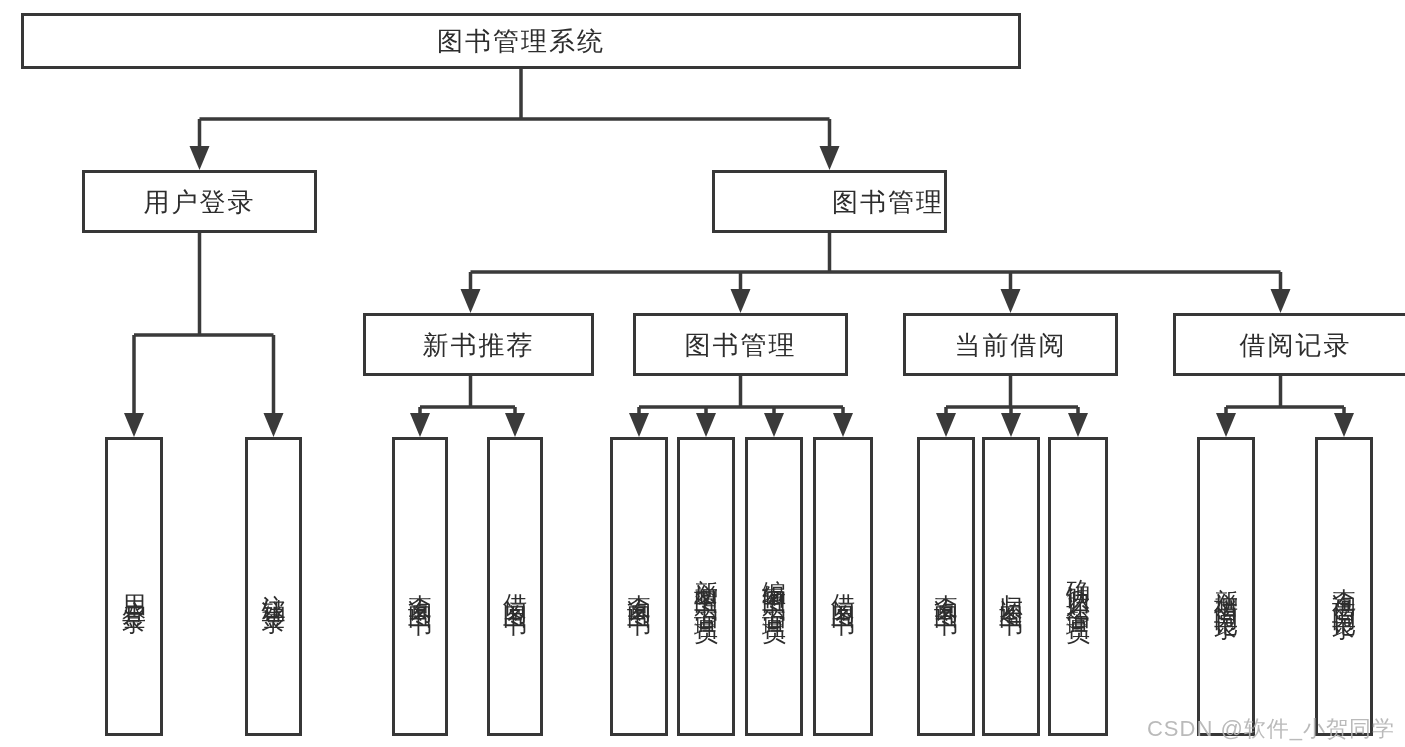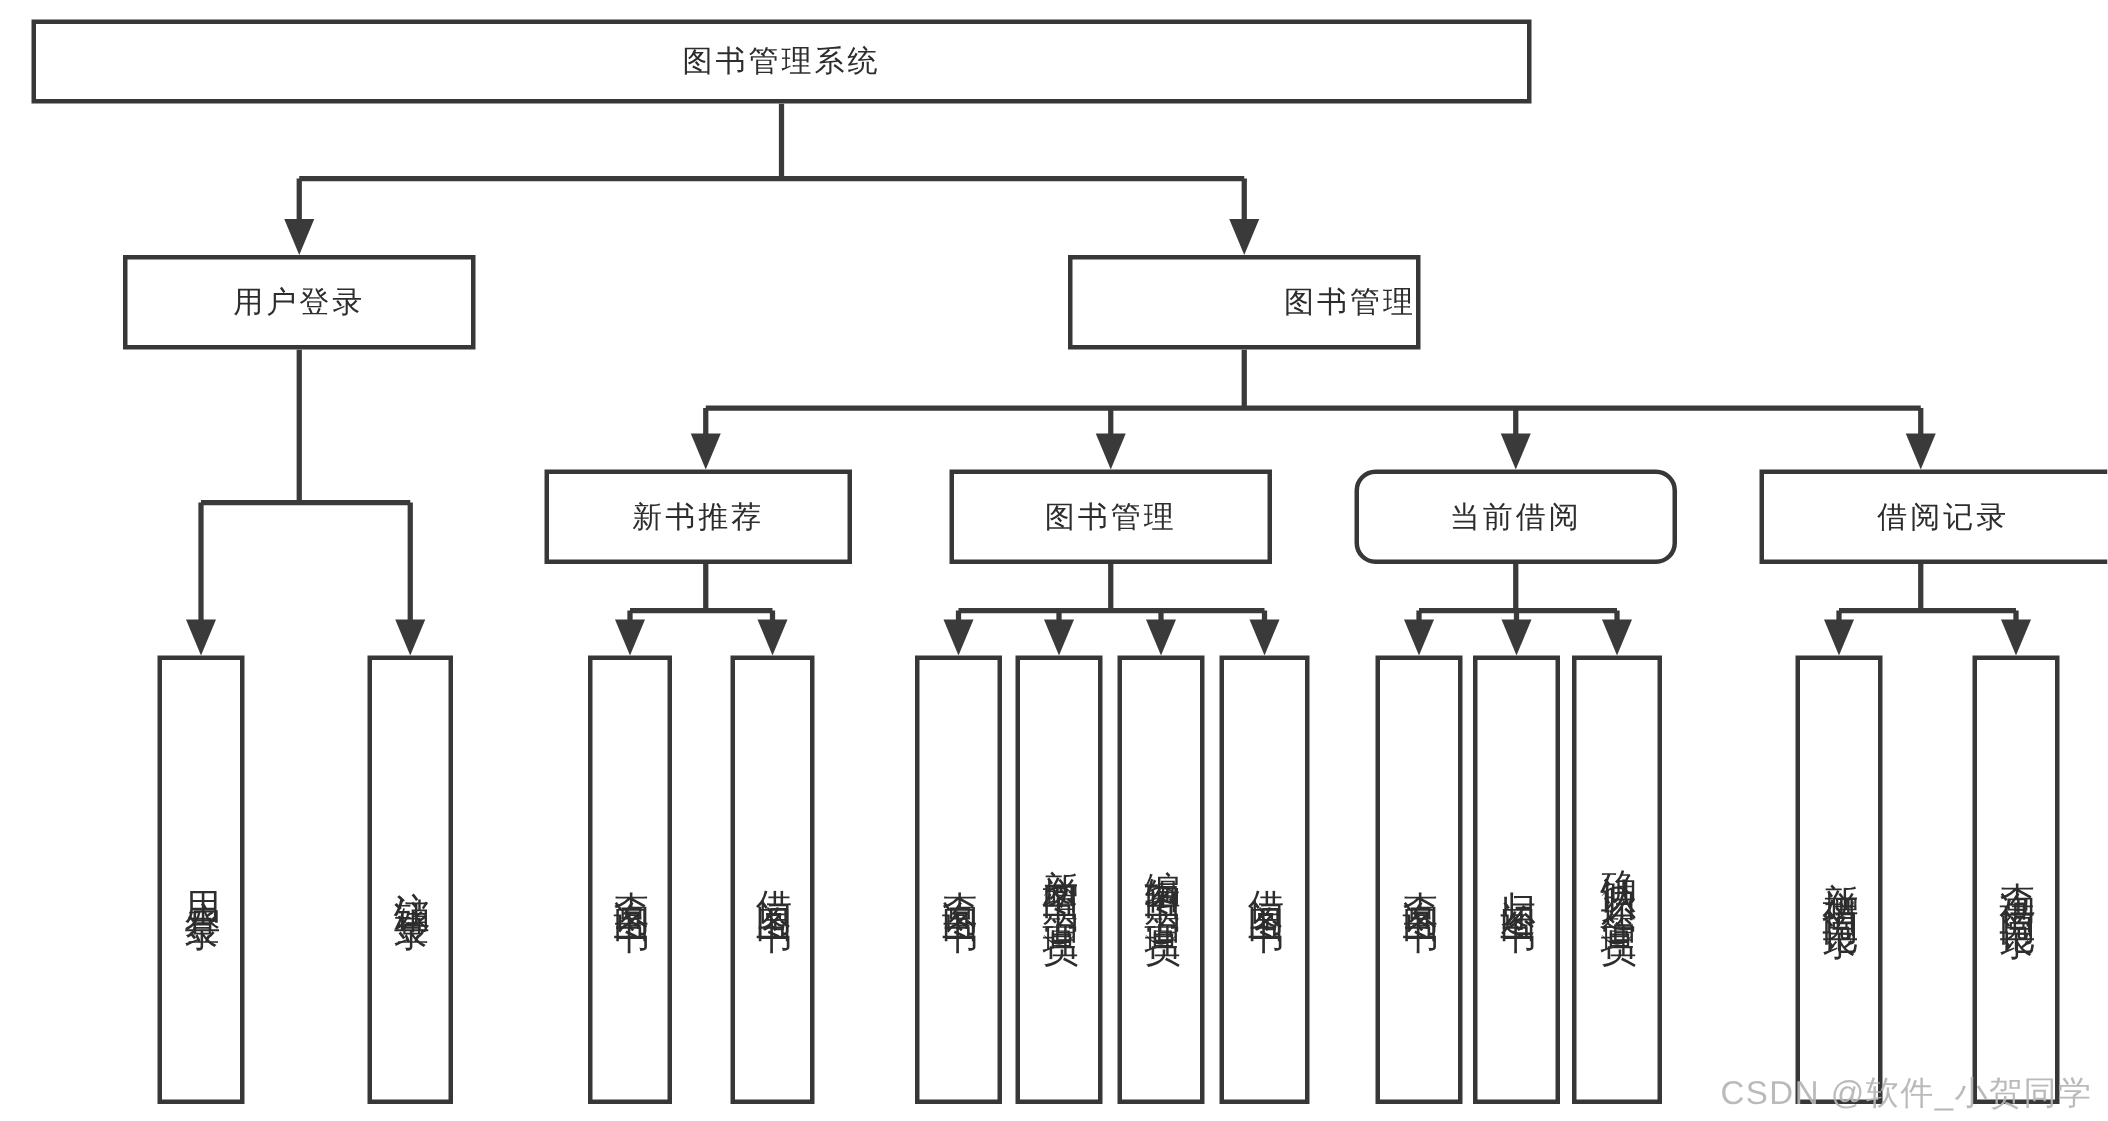--- a/index.html
+++ b/index.html
@@ -25,21 +25,21 @@
   .node {
     position: absolute;
     box-sizing: border-box;
     background: var(--box-fill, #ffffff);
     border: 3px solid var(--box-border, #373737);
     display: flex;
     align-items: center;
     justify-content: center;
   }
   .node .label {
-    font-size: 20px;
+    font-size: 26px;
     color: var(--text, #2d2d2d);
     letter-spacing: 2px;
     white-space: nowrap;
     line-height: 1;
   }
   .node.vertical .label {
     writing-mode: vertical-rl;
     font-size: 24px;
     letter-spacing: 6px;
     white-space: normal;
@@ -85,27 +85,27 @@
   <div id="watermark">CSDN @软件_小贺同学</div>
 <div class="node" style="left: 21px; top: 13px; width: 1000px; height: 56px;">
       <span class="label">图书管理系统</span>
     </div>
     <div class="node" style="left: 82px; top: 170px; width: 235px; height: 63px;">
       <span class="label">用户登录</span>
     </div>
     <div class="node" style="left: 712px; top: 170px; width: 235px; height: 63px; justify-content: flex-end;">
       <span class="label">图书管理</span>
     </div>
-    <div class="node" style="left: 363px; top: 313px; width: 205px; height: 63px;">
+    <div class="node" style="left: 363px; top: 313px; width: 231px; height: 63px;">
       <span class="label">新书推荐</span>
     </div>
     <div class="node" style="left: 633px; top: 313px; width: 215px; height: 63px;">
       <span class="label">图书管理</span>
     </div>
-    <div class="node" style="left: 903px; top: 313px; width: 215px; height: 63px; border-radius: 14px;">
+    <div class="node" style="left: 903px; top: 313px; width: 215px; height: 63px;">
       <span class="label">当前借阅</span>
     </div>
     <div class="node" style="left: 1173px; top: 313px; width: 245px; height: 63px;">
       <span class="label">借阅记录</span>
     </div>
     <div class="node vertical" style="left: 105px; top: 437px; width: 58px; height: 299px;">
       <span class="label">用户登录</span>
     </div>
     <div class="node vertical" style="left: 245px; top: 437px; width: 57px; height: 299px;">
       <span class="label">注销登录</span>

